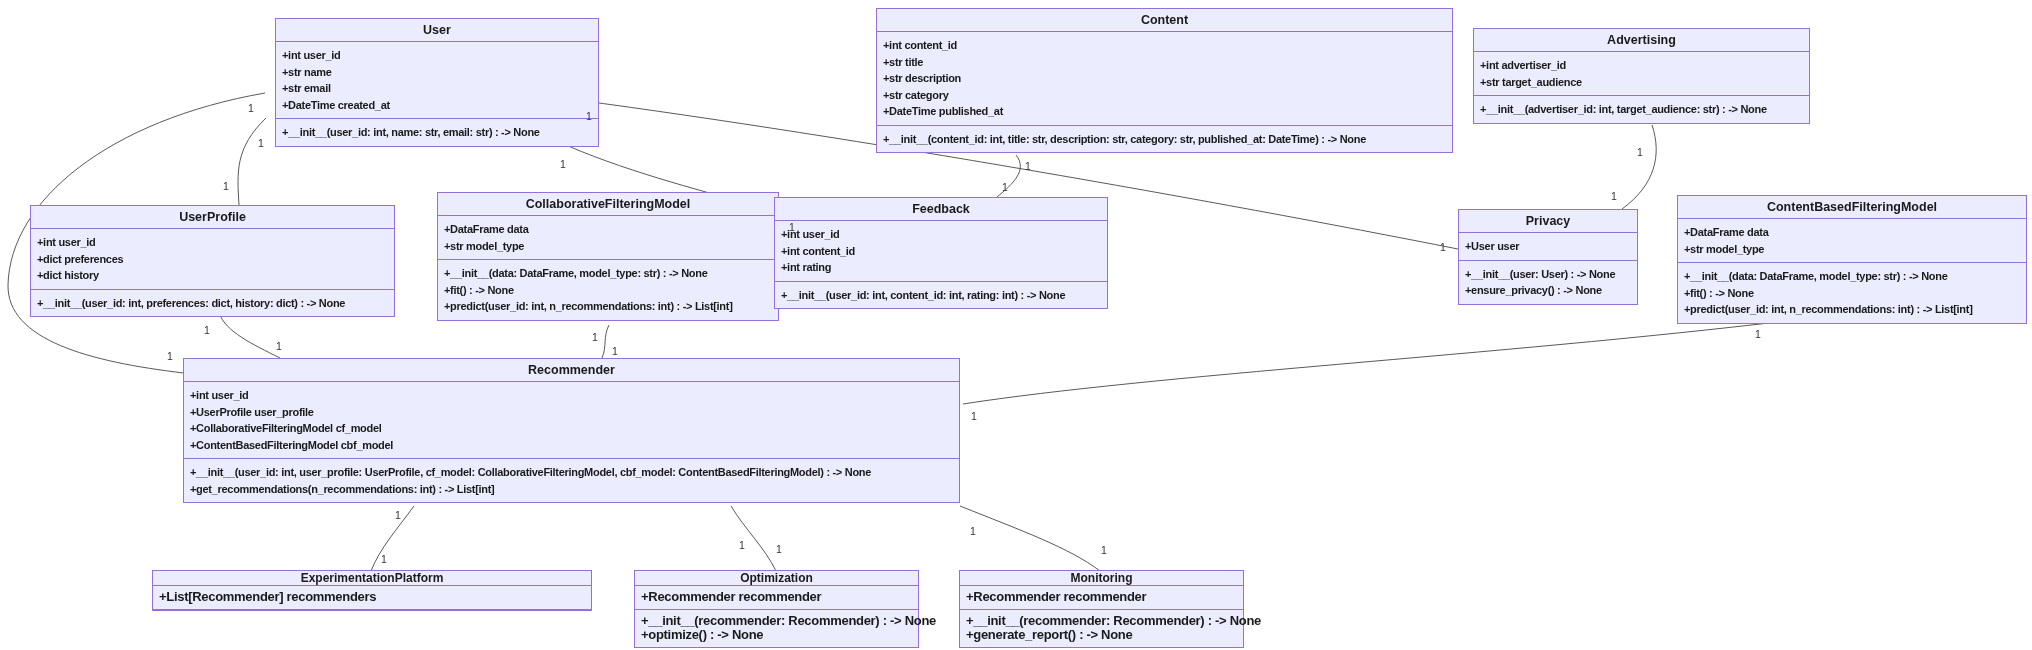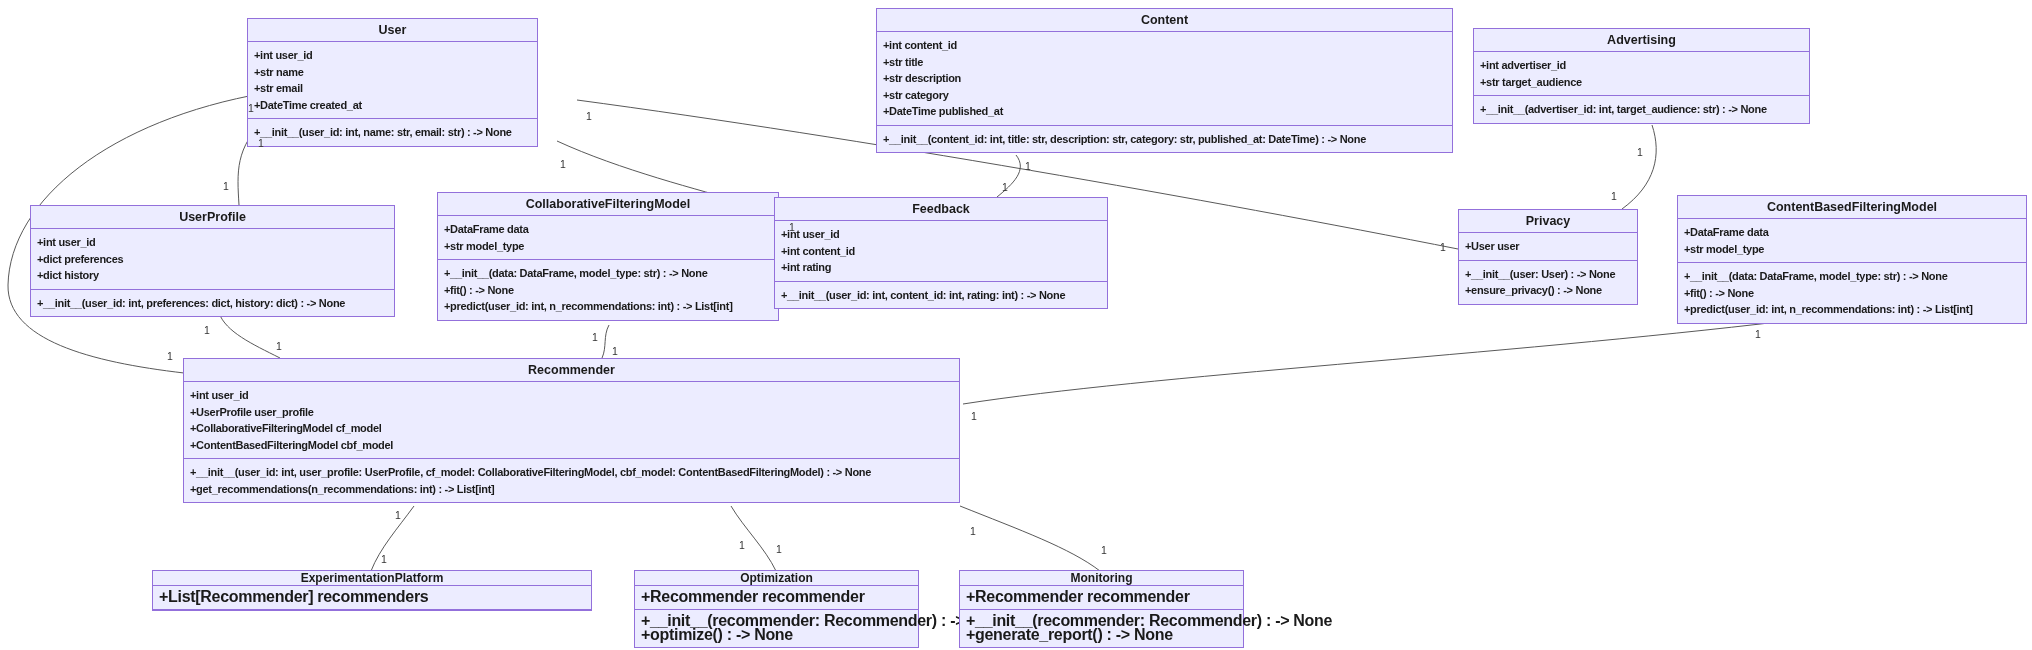--- a/index.html
+++ b/index.html
@@ -9,42 +9,42 @@
   #edge-layer path{fill:none;stroke:var(--edge,#595959);stroke-width:1;}
   .uml-class{position:absolute;background:var(--fill,#ECECFF);border:1px solid var(--border,#9370DB);
              color:var(--text,#1a1a1a);box-sizing:border-box;}
   .uml-title{font-weight:bold;font-size:12.5px;text-align:center;padding:4px 6px;
              border-bottom:1px solid var(--border,#9370DB);white-space:nowrap;}
   .uml-attrs{padding:5px 0;border-bottom:1px solid var(--border,#9370DB);}
   .uml-methods{padding:5px 0;}
   .uml-row{font-size:11px;letter-spacing:-0.3px;line-height:16.5px;padding:0 6px;white-space:nowrap;font-weight:bold;}
   .compact .uml-title{padding:0 4px;font-size:12px;}
   .compact .uml-attrs,.compact .uml-methods{padding:4px 0;}
-  .compact .uml-row{font-size:16px;line-height:14.5px;}
+  .compact .uml-row{font-size:13px;line-height:14.5px;}
   .mult{position:absolute;font-size:10.5px;color:#333;transform:translate(-50%,-50%);line-height:1;}
 </style>
 </head>
 <body>
 
 <div id="stage">
   <svg id="edge-layer" width="2032" height="650" viewBox="0 0 2032 650" xmlns="http://www.w3.org/2000/svg">
       <path d="M 266,118 C 235,148 237,172 239,205"></path>
       <path d="M 265,93 C 110,120 10,200 8,285 C 7,340 90,362 184,373"></path>
       <path d="M 557,141 C 620,170 700,190 745,203 C 770,210 786,216 806,224"></path>
       <path d="M 577,100 C 860,138 1210,200 1458,249"></path>
       <path d="M 1016,155 C 1028,170 1013,184 997,197"></path>
       <path d="M 1652,125 C 1662,155 1655,185 1622,209"></path>
       <path d="M 219,313 C 226,332 252,344 280,358"></path>
       <path d="M 609,325 C 603,336 607,347 602,358"></path>
       <path d="M 1786,321 C 1500,355 1150,375 963,404"></path>
       <path d="M 414,506 C 398,528 380,548 371,571"></path>
       <path d="M 731,506 C 744,528 765,548 776,571"></path>
       <path d="M 960,506 C 1020,530 1070,548 1100,571"></path>
     </svg>
-<div class="uml-class" style="left: 247px; top: 18px; width: 291px;">
+<div class="uml-class" style="left: 275px; top: 18px; width: 324px;">
       <div class="uml-title">User</div>
       <div class="uml-attrs">
         <div class="uml-row">+int user_id</div>
         <div class="uml-row">+str name</div>
         <div class="uml-row">+str email</div>
         <div class="uml-row">+DateTime created_at</div>
       </div>
       <div class="uml-methods">
         <div class="uml-row">+__init__(user_id: int, name: str, email: str) : -&gt; None</div>
       </div>

